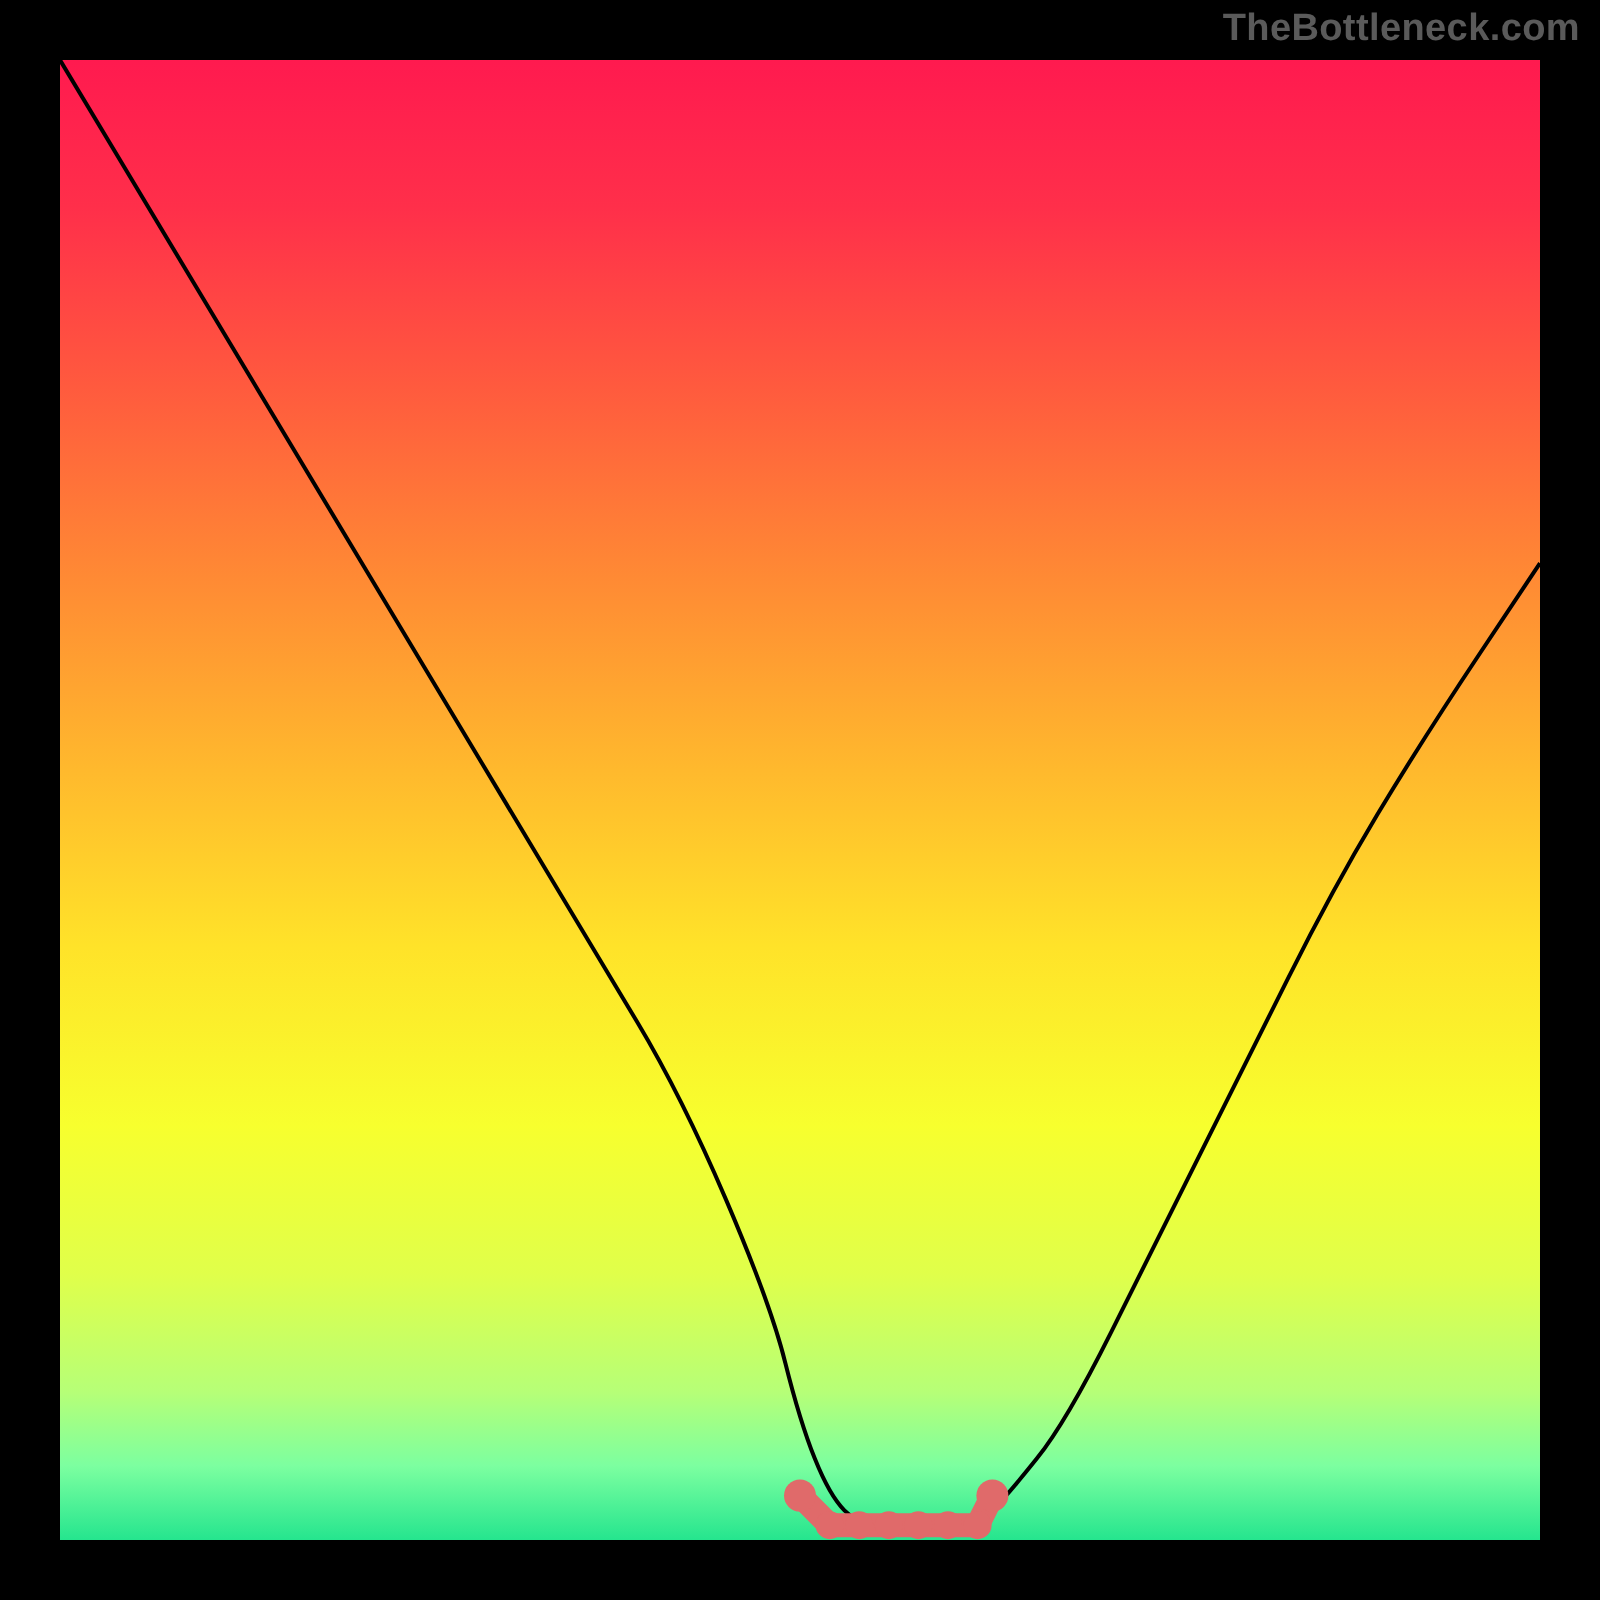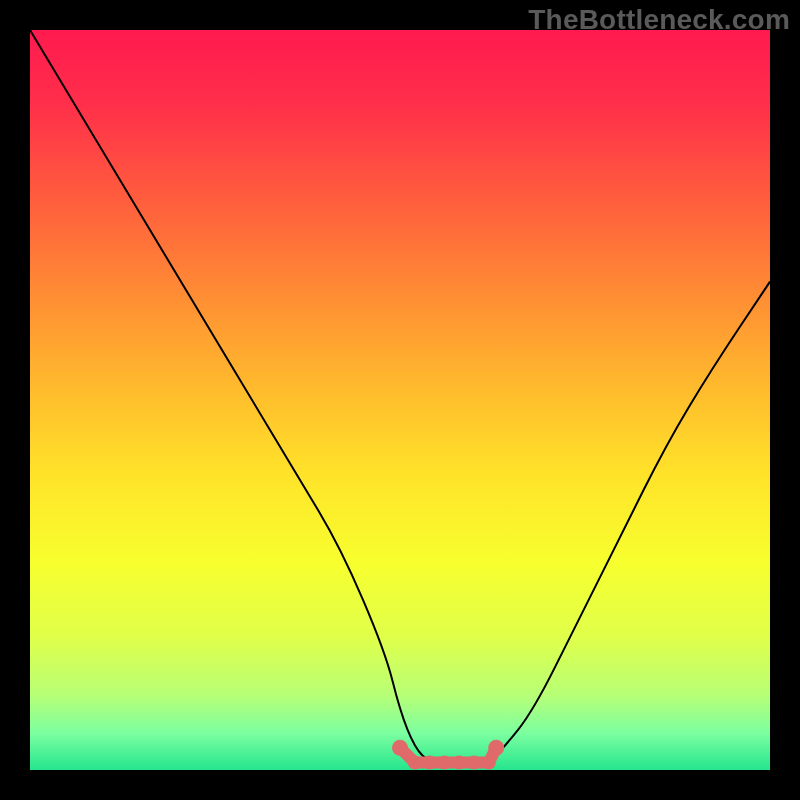--- a/index.html
+++ b/index.html
@@ -38,21 +38,21 @@
     left: 0;
     top: 0;
     width: 100%;
     height: 100%;
   }
   .watermark {
     position: absolute;
     top: 4px;
     right: 10px;
     font-family: Arial, Helvetica, sans-serif;
-    font-size: 28px;
+    font-size: 19px;
     font-weight: 600;
     color: #5a5a5a;
     letter-spacing: 0.2px;
   }
 </style>
 </head>
 <body>
 
 <div class="frame">
 

